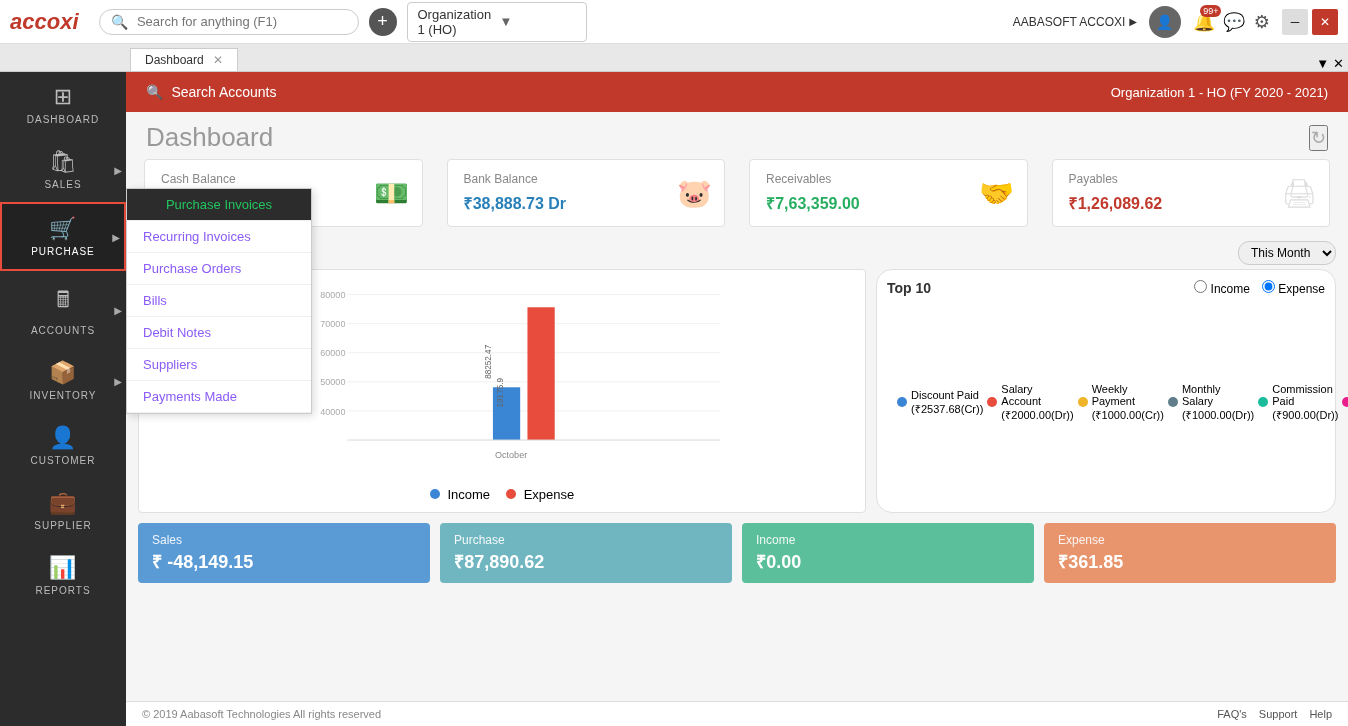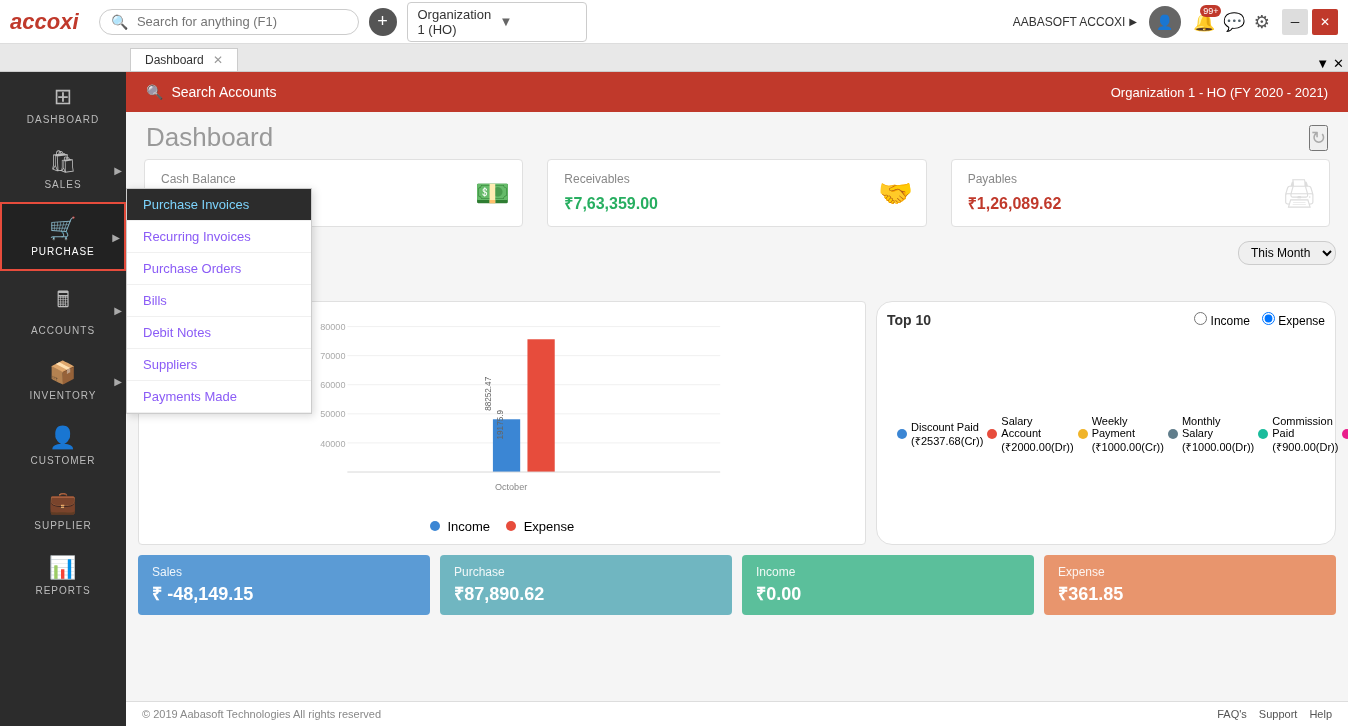--- a/index.html
+++ b/index.html
@@ -58,38 +58,38 @@
     
     .summary-cards { display: flex; gap: 12px; padding: 0 12px 10px; }
     .card { background: #fff; border: 1px solid #e0e0e0; border-radius: 4px; padding: 12px 16px; flex: 1; margin: 0 6px; min-width: 0; position: relative; }
     .card-title { font-size: 12px; color: #888; margin-bottom: 6px; }
     .card-value { font-size: 16px; font-weight: bold; color: #c0392b; }
     .card-value.blue { color: #2980b9; }
     .card-value.green { color: #27ae60; }
     .card-icon { position: absolute; right: 12px; top: 50%; transform: translateY(-50%); font-size: 28px; color: #ddd; }
 
     
-    .charts-row { display: flex; gap: 10px; padding: 0 12px; flex: 1; margin-top: 32px; }
+    .charts-row { display: flex; gap: 10px; padding: 0 12px; flex: 1; }
     .bar-chart-container { flex: 1; background: #fff; border: 1px solid #e0e0e0; border-radius: 4px; padding: 10px; min-height: 240px; }
     .donut-container { width: 460px; background: #fff; border: 1px solid #e0e0e0; border-radius: 16px; padding: 10px; }
 
     
     .bottom-summary { display: flex; gap: 10px; padding: 10px 12px; }
     .summary-card { flex: 1; border-radius: 4px; padding: 10px 14px; color: #fff; }
     .summary-card.sales { background: #5b9bd5; }
     .summary-card.purchase { background: #70b6c1; }
     .summary-card.income { background: #5bbf9b; }
     .summary-card.expense { background: #e8956d; }
     .summary-card .sc-label { font-size: 12px; opacity: 0.9; }
     .summary-card .sc-value { font-size: 18px; font-weight: bold; margin-top: 2px; }
 
     
     .dropdown-menu { position: absolute; left: 126px; top: 188px; background: #fff; border: 1px solid #ccc; box-shadow: 2px 2px 8px rgba(0,0,0,0.15); z-index: 1000; width: 186px; }
     .dropdown-item { padding: 8px 16px; font-size: 13px; color: #8b5cf6; cursor: pointer; border-bottom: 1px solid #f0f0f0; }
-    .dropdown-item.active { background: #2c2c2c; color: #7dd3fc; }
+    .dropdown-item.active { background: #2c2c2c; color: #22c55e; text-align: center; }
 
     
     .bar-chart-svg { width: 100%; height: 200px; }
     .chart-legend { display: flex; gap: 16px; justify-content: center; margin-top: 4px; }
     .legend-dot { width: 10px; height: 10px; border-radius: 50%; display: inline-block; margin-right: 4px; }
 
     
     .donut-header { display: flex; align-items: center; justify-content: space-between; margin-bottom: 6px; }
     .donut-title { font-size: 14px; font-weight: bold; color: #333; }
     .donut-options { display: flex; gap: 12px; align-items: center; font-size: 12px; }
@@ -227,20 +227,25 @@
       <div class="dashboard-title-row">
         <div class="dashboard-title">Dashboard</div>
         <button class="refresh-btn">↻</button>
       </div>
 
       <div class="summary-cards">
         <div class="card">
           <div class="card-title">Cash Balance</div>
           <div class="card-value" style="color:#333;"></div>
           <span class="card-icon">💵</span>
+        </div>
+        <div class="card">
+          <div class="card-title">Bank Balance</div>
+          <div class="card-value blue">₹38,888.73 Dr</div>
+          <span class="card-icon">🐷</span>
         </div>
         <div class="card">
           <div class="card-title">Receivables</div>
           <div class="card-value green">₹7,63,359.00</div>
           <span class="card-icon">🤝</span>
         </div>
         <div class="card">
           <div class="card-title">Payables</div>
           <div class="card-value">₹1,26,089.62</div>
           <span class="card-icon">🖨</span>

